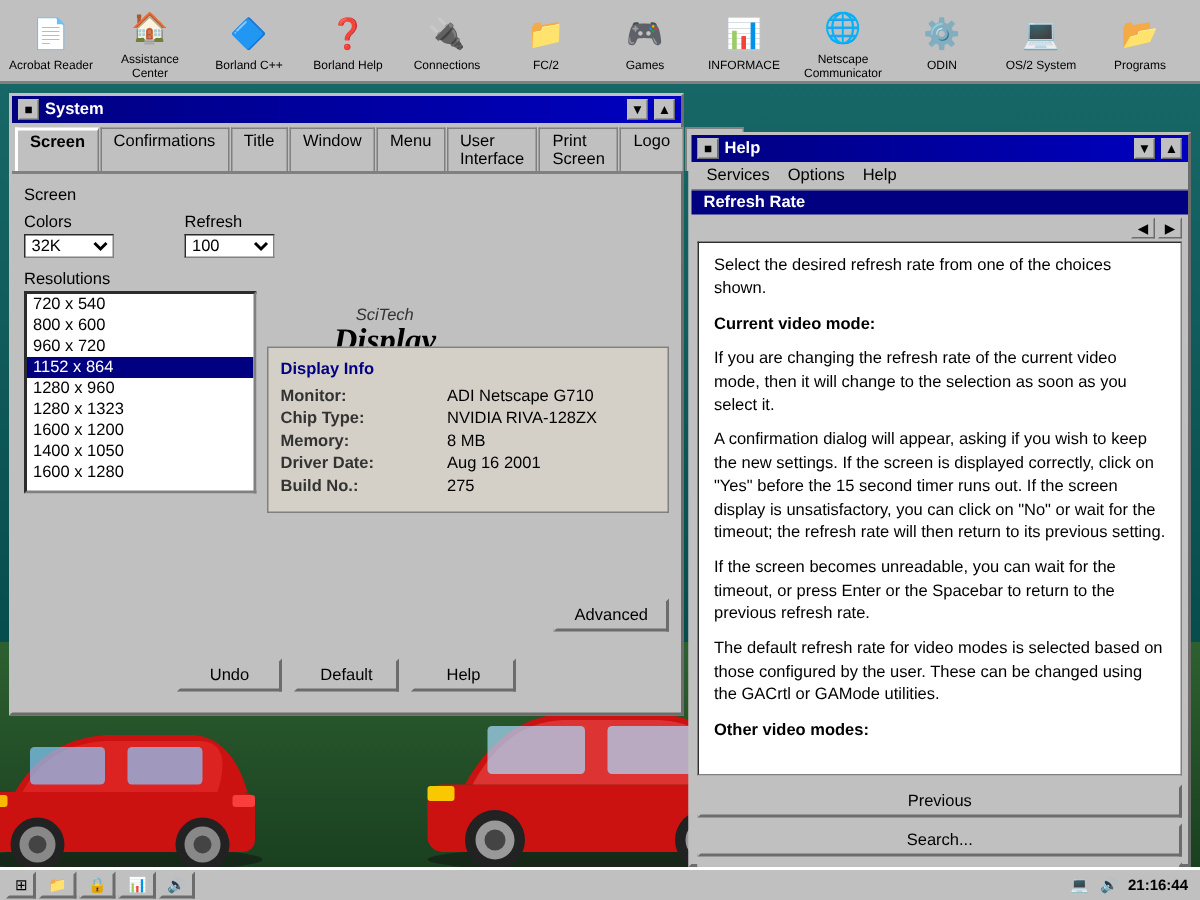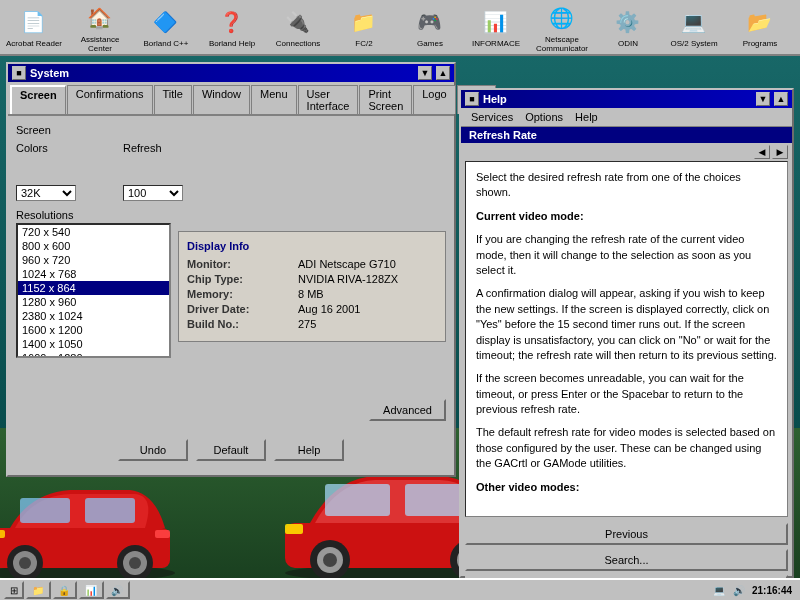--- a/index.html
+++ b/index.html
@@ -189,21 +189,20 @@
     .field-group label {
       display: block;
       font-size: 11px;
       margin-bottom: 2px;
     }
     .field-group select {
       width: 60px;
       font-size: 11px;
       background: #fff;
       border: 1px inset #808080;
-      margin-top: 29px;
     }
 
     .resolutions-label {
       font-size: 11px;
       margin-bottom: 2px;
     }
     .resolutions-list {
       width: 155px;
       height: 135px;
       background: #fff;
@@ -584,24 +583,23 @@
       </div>
 
       <div class="resolutions-label">Resolutions</div>
       <div style="display:flex; gap:8px;">
         <div style="position:relative;">
           <div class="resolutions-list">
 
           <div class="res-item">720 x 540</div>
               <div class="res-item">800 x 600</div>
               <div class="res-item">960 x 720</div>
-              <div class="res-item">1024 x 768</div>
               <div class="res-item selected">1152 x 864</div>
               <div class="res-item">1280 x 960</div>
-              <div class="res-item">2380 x 1024</div>
+              <div class="res-item">1280 x 1323</div>
               <div class="res-item">1600 x 1200</div>
               <div class="res-item">1400 x 1050</div>
               <div class="res-item">1600 x 1280</div>
             </div>
         </div>
 
         <div class="scitech-area" style="position:relative; left:0; top:0; width:155px; text-align:center; padding-top:10px;">
           <div class="scitech-brand">SciTech</div>
           <div class="display-doctor-text">Display Doctor™</div>
           <div class="tagline">THE UNIVERSAL GRAPHICS CARD UTILITY</div>

